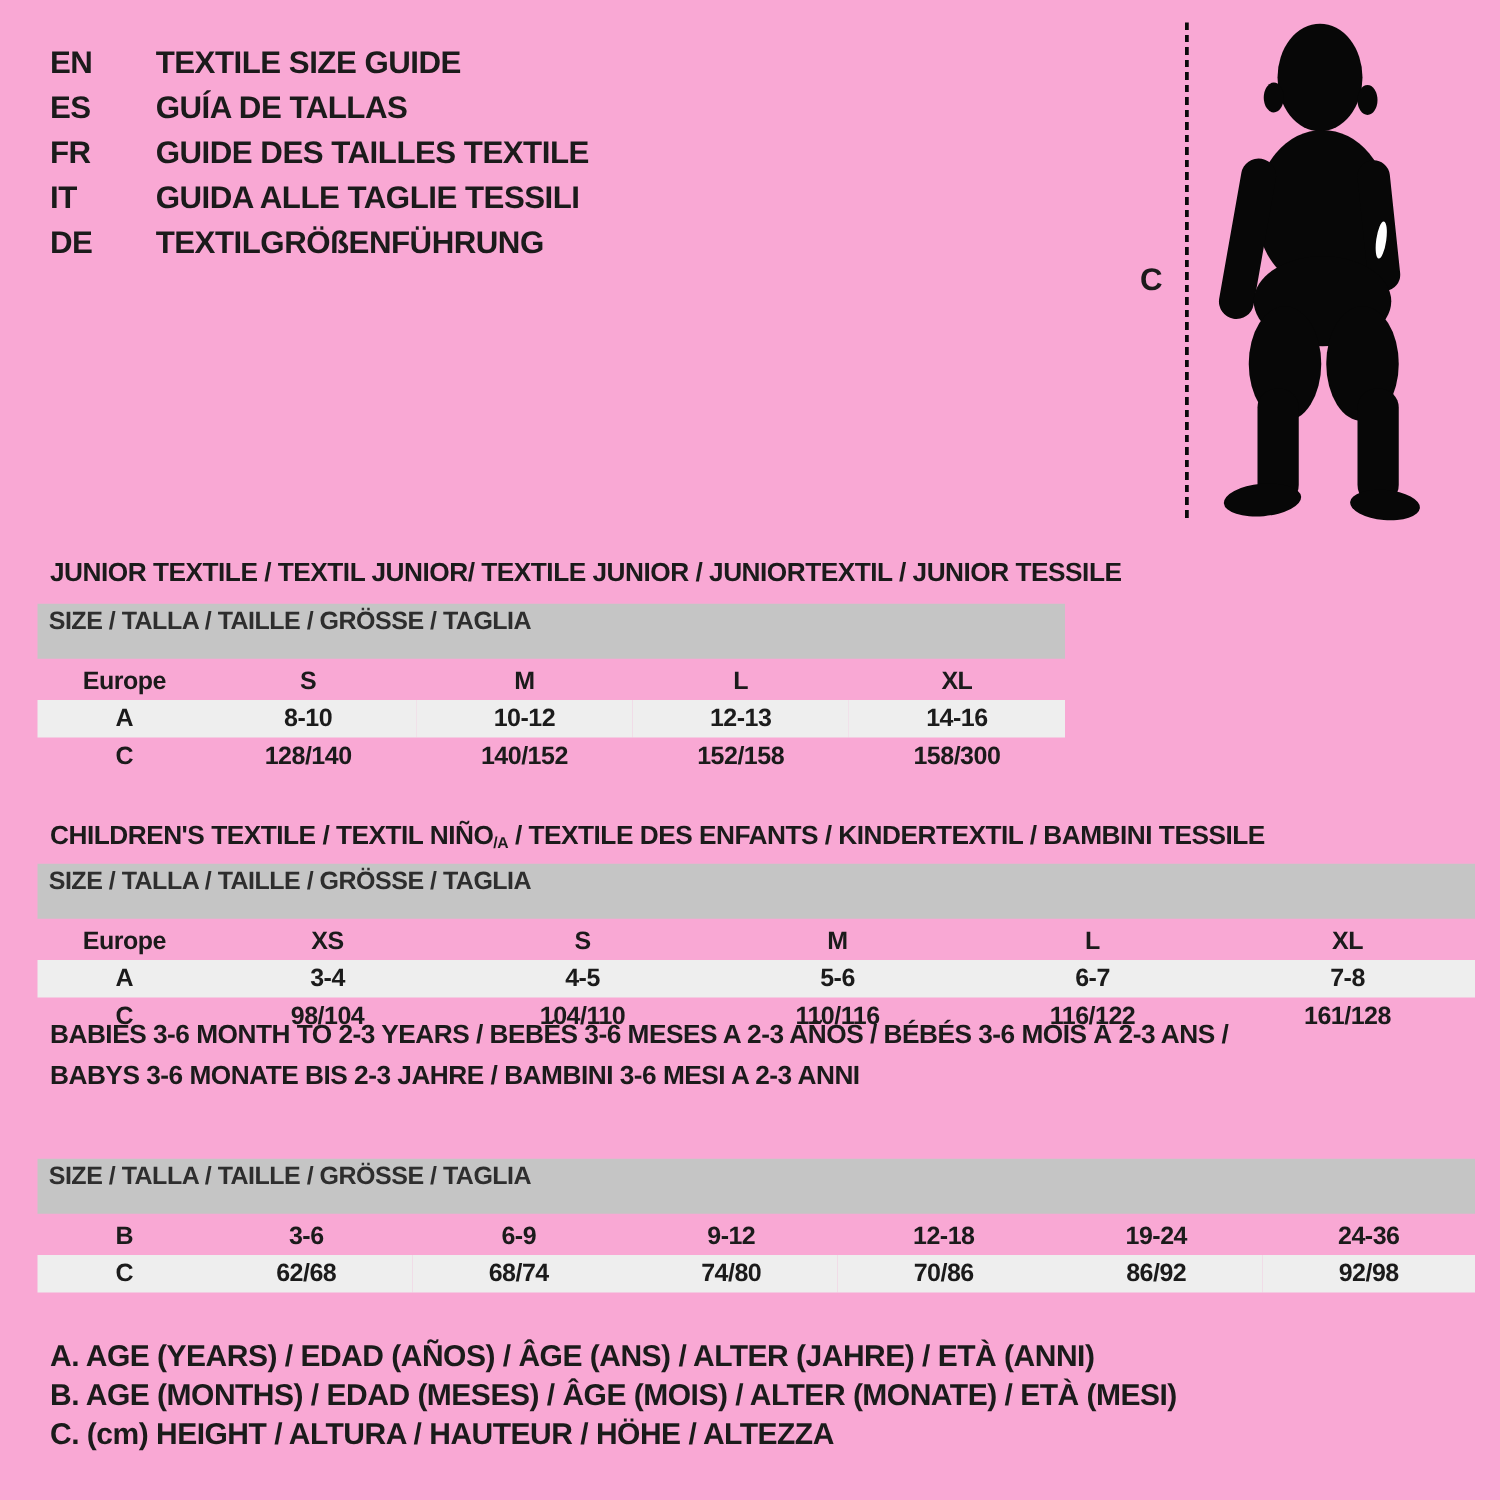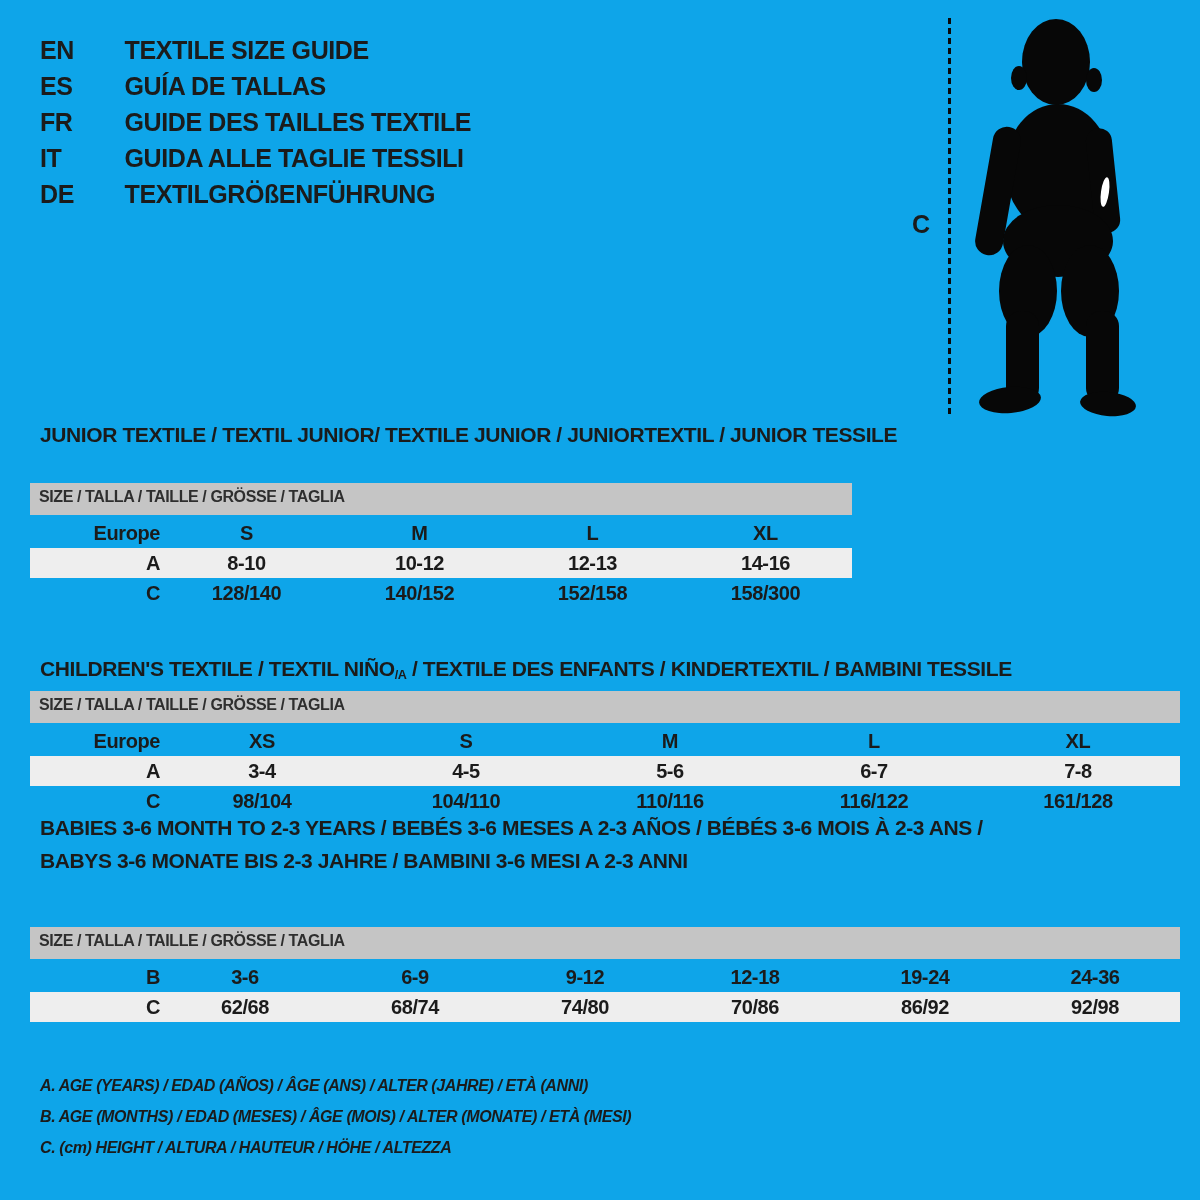--- a/index.html
+++ b/index.html
@@ -1,19 +1,19 @@
 <!DOCTYPE html>
 <html><head>
 <meta charset="utf-8">
 <style>
   * { margin:0; padding:0; box-sizing:border-box; }
   html,body { background:#ffffff; }
   .page {
     position:relative; width:1200px; height:1200px;
-    background:#0ea5e9; overflow:hidden;
+    background:#f9a8d4; overflow:hidden;
     font-family:"Liberation Sans","DejaVu Sans",sans-serif;
     font-weight:bold; color:#1b1b1b; letter-spacing:-0.4px;
   }
 
   
   .lang-block { position:absolute; left:40px; top:32px; }
   .lang-row { height:36px; line-height:36px; font-size:25px; white-space:nowrap; }
   .lang-code { display:inline-block; width:78px; }
 
   
@@ -28,34 +28,34 @@
   .sec-title {
     position:absolute; left:40px; font-size:21px; line-height:33px;
     font-weight:bold; white-space:nowrap;
   }
   .sec-title .line { display:block; }
   .subsc { font-size:0.6em; vertical-align:-0.25em; }
 
   
   .tbl { position:absolute; left:30px; }
   .size-bar {
-    height:32px; line-height:28px; background:#c5c5c5; color:#2e2e2e;
-    font-size:16px; padding-left:9px; margin-bottom:3px; white-space:nowrap;
+    height:44px; line-height:28px; background:#c5c5c5; color:#2e2e2e;
+    font-size:20px; padding-left:9px; margin-bottom:3px; white-space:nowrap;
   }
   .tbl table { width:100%; border-collapse:collapse; table-layout:fixed; }
   .tbl td {
     height:30px; font-size:20px; font-weight:bold;
     text-align:center; vertical-align:middle; padding:0;
   }
-  .tbl td.rowlab { text-align:right; padding-left:9px; }
+  .tbl td.rowlab { text-align:center; padding-left:9px; }
   .tbl tr.striped { background:#eeeeee; }
 
   
   .legend { position:absolute; left:40px; top:1070px; }
-  .legend-line { font-size:16px; line-height:31px; white-space:nowrap;font-style:italic; }
+  .legend-line { font-size:24px; line-height:31px; white-space:nowrap; }
 </style>
 </head>
 <body>
 
 <div class="page">
 
   <div class="lang-block">
     <div class="lang-row">
       <span class="lang-code">EN</span>
       <span class="lang-title">TEXTILE SIZE GUIDE</span>
@@ -92,21 +92,21 @@
       <ellipse cx="62" cy="275" rx="29" ry="46"></ellipse>
       <ellipse cx="124" cy="275" rx="29" ry="46"></ellipse>
       <rect x="40" y="295" width="33" height="92" rx="15"></rect>
       <rect x="120" y="295" width="33" height="92" rx="15"></rect>
       <ellipse cx="44" cy="384" rx="31" ry="13" transform="rotate(-5 44 384)"></ellipse>
       <ellipse cx="142" cy="388" rx="28" ry="12" transform="rotate(5 142 388)"></ellipse>
     </g>
     <ellipse cx="139" cy="176" rx="4" ry="15" fill="#ffffff" transform="rotate(8 139 176)"></ellipse>
   </svg>
 
-  <h2 class="sec-title" style="top:418px">
+  <h2 class="sec-title" style="top:442px">
     <span class="line">JUNIOR TEXTILE / TEXTIL JUNIOR/ TEXTILE JUNIOR / JUNIORTEXTIL / JUNIOR TESSILE</span>
   </h2>
   <div class="tbl" style="top:483px;width:822px">
     <div class="size-bar">SIZE / TALLA / TAILLE / GRÖSSE / TAGLIA</div>
     <table>
       <colgroup>
           <col style="width:130px">
         </colgroup>
       <tbody>
           <tr>

